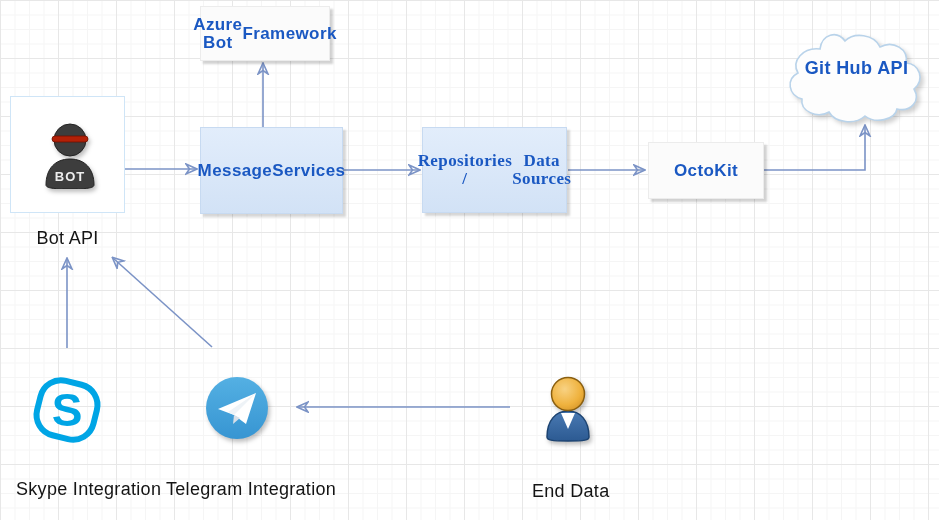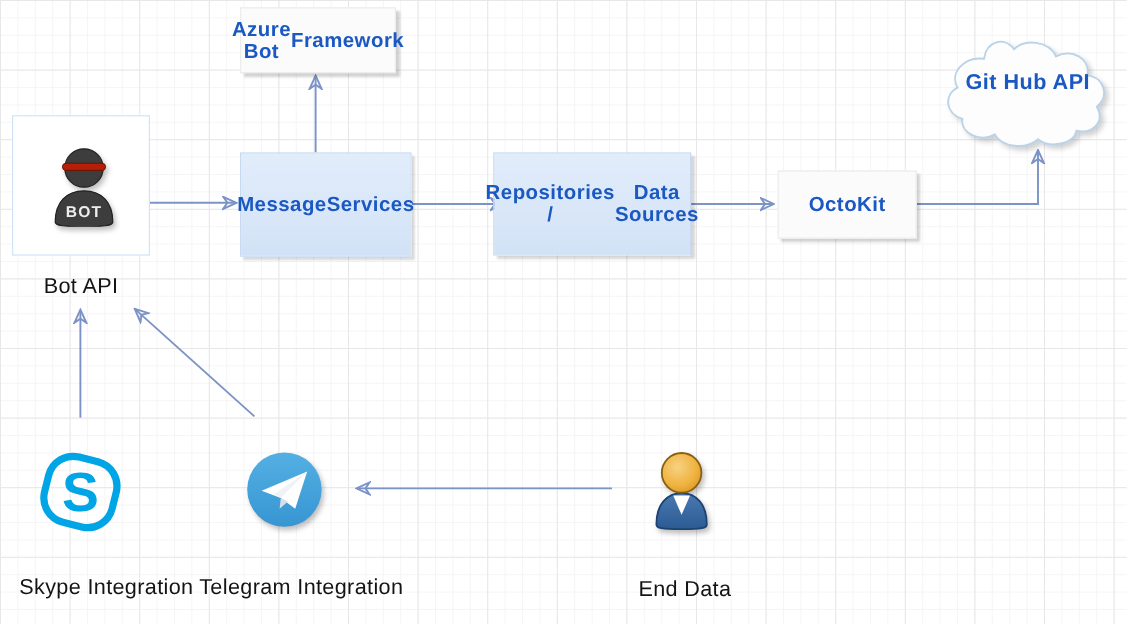--- a/index.html
+++ b/index.html
@@ -90,21 +90,21 @@
       <text x="28" y="58" text-anchor="middle" font-size="13" font-weight="bold" fill="#ededed" letter-spacing="1">BOT</text>
     </svg>
   </div>
   <div class="caption" style="left:10px;top:228px;width:115px;">Bot API</div>
 
   <div class="node node-blue" style="left:200px;top:127px;width:143px;height:87px;">
     <span>Message</span>
     <span>Services</span>
   </div>
 
-  <div class="node node-blue" style="left:411px;top:127px;width:165px;height:86px;">
+  <div class="node node-blue" style="left:422px;top:127px;width:145px;height:86px;font-family:Liberation Serif, serif;">
     <span>Repositories /</span>
     <span>Data Sources</span>
   </div>
 
   <div class="node node-plain" style="left:648px;top:142px;width:116px;height:57px;align-items:center;">
     <span>OctoKit</span>
   </div>
 
   <div class="cloud-wrap">
     <svg width="147" height="112" viewBox="0 0 147 112">

